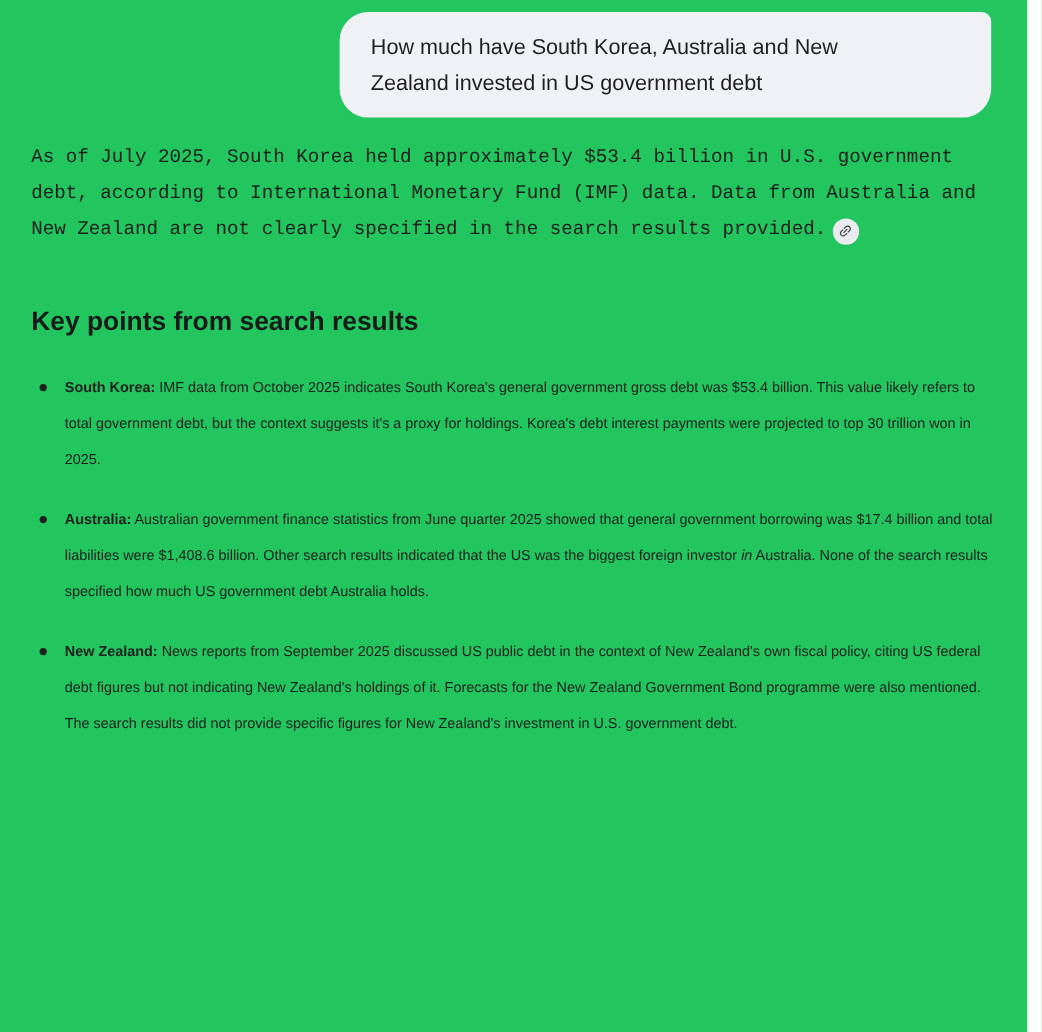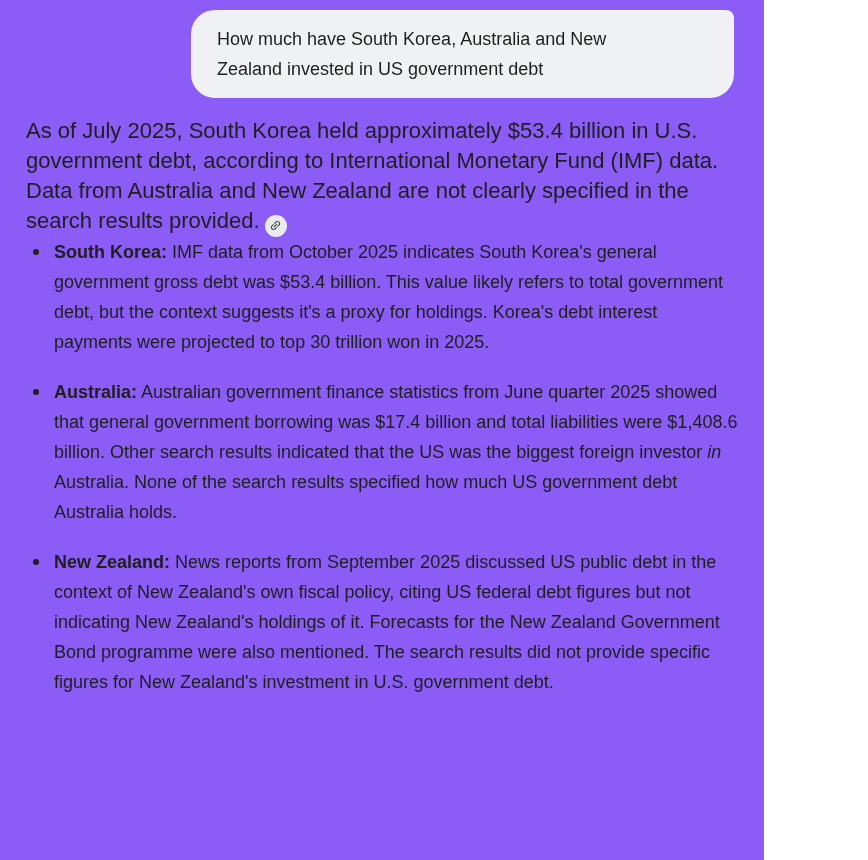--- a/index.html
+++ b/index.html
@@ -10,23 +10,23 @@
   }
   body {
     width: 868px;
     height: 860px;
     overflow: hidden;
     font-family: "Liberation Sans", sans-serif;
     color: #1f1f1f;
     -webkit-font-smoothing: antialiased;
   }
   .chat {
-    width: 764px;
+    width: 856px;
     height: 860px;
-    background: #8b5cf6;
+    background: #22c55e;
   }
   
   .user-row {
     display: flex;
     justify-content: flex-end;
     padding: 10px 30px 0 0;
   }
   .user-bubble {
     width: 543px;
     background: #f0f1f4;
@@ -38,42 +38,43 @@
     font-size: 18px;
     line-height: 30px;
     color: #1f1f1f;
   }
   
   .answer {
     padding: 0 26px 0 26px;
   }
   .intro {
     margin: 18px 0 0 0;
-    font-size: 22px;
+    font-size: 16px;
     line-height: 30px;
     max-width: 816px;
+    font-family: Liberation Mono, monospace;
   }
   .heading {
     margin: 48px 0 26px 0;
     font-size: 22px;
     line-height: 28px;
     font-weight: 700;
     color: #1a1a1a;
   }
   ul.points {
     margin: 0;
     padding: 0 0 0 4px;
     list-style: none;
     max-width: 816px;
   }
   ul.points li {
     position: relative;
     padding-left: 24px;
     margin-bottom: 20px;
-    font-size: 18px;
+    font-size: 12px;
     line-height: 30px;
   }
   ul.points li::before {
     content: "";
     position: absolute;
     left: 3px;
     top: 12px;
     width: 6px;
     height: 6px;
     border-radius: 50%;
@@ -109,20 +110,21 @@
   </div>
 
   <div class="answer">
 
     <p class="intro"><span>As of July 2025, South Korea held approximately $53.4 billion in U.S. government debt, according to International Monetary Fund (IMF) data. Data from Australia and New Zealand are not clearly specified in the search results provided.</span><span class="chip">
           <svg viewBox="0 0 24 24" width="13" height="13" fill="#3c4043">
             <path transform="rotate(-45 12 12)" d="M3.9 12c0-1.71 1.39-3.1 3.1-3.1h4V7H7c-2.76 0-5 2.24-5 5s2.24 5 5 5h4v-1.9H7c-1.71 0-3.1-1.39-3.1-3.1zM8 13h8v-2H8v2zm9-6h-4v1.9h4c1.71 0 3.1 1.39 3.1 3.1s-1.39 3.1-3.1 3.1h-4V17h4c2.76 0 5-2.24 5-5s-2.24-5-5-5z"></path>
           </svg>
         </span></p>
 
+    <h2 class="heading">Key points from search results</h2>
 
     <ul class="points">
 
       <li><strong>South Korea:</strong><span> IMF data from October 2025 indicates South Korea's general government gross debt was $53.4 billion. This value likely refers to total government debt, but the context suggests it's a proxy for holdings. Korea's debt interest payments were projected to top 30 trillion won in 2025.</span></li>
 
       <li><strong>Australia:</strong><span> Australian government finance statistics from June quarter 2025 showed that general government borrowing was $17.4 billion and total liabilities were $1,408.6 billion. Other search results indicated that the US was the biggest foreign investor </span><em>in</em><span> Australia. None of the search results specified how much US government debt Australia holds.</span></li>
 
       <li><strong>New Zealand:</strong><span> News reports from September 2025 discussed US public debt in the context of New Zealand's own fiscal policy, citing US federal debt figures but not indicating New Zealand's holdings of it. Forecasts for the New Zealand Government Bond programme were also mentioned. The search results did not provide specific figures for New Zealand's investment in U.S. government debt.</span></li>
 
 

